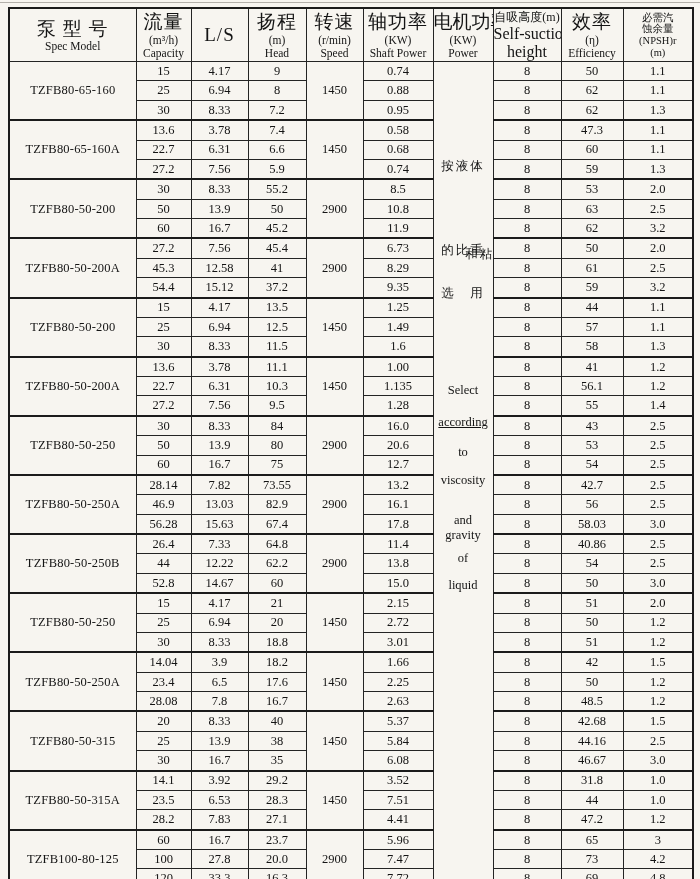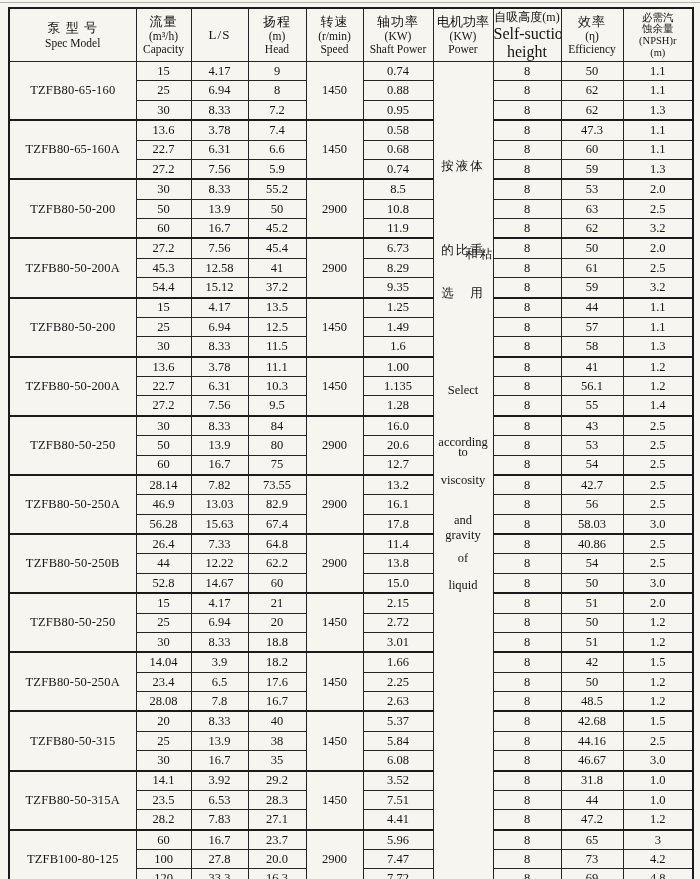--- a/index.html
+++ b/index.html
@@ -21,21 +21,21 @@
   }
   th, td {
     border:1px solid #242424;
     text-align:center;
     vertical-align:middle;
     padding:0;
     overflow:hidden;
     white-space:nowrap;
   }
   thead th { height:52px; font-weight:normal; background:transparent; }
-  .h-zh   { font-size:13px; line-height:1.25; letter-spacing:1px; }
+  .h-zh   { font-size:19px; line-height:1.25; letter-spacing:1px; }
   .h-unit { font-size:11.5px; line-height:1.15; }
   .h-en   { font-size:11.5px; line-height:1.15; }
   .h-sm   { font-size:16px; line-height:1.12; }
   th.npsh-h div { font-size:10.5px; line-height:1.1; letter-spacing:0; }
   tbody td { height:18.38px; font-size:12.5px; line-height:1; }
   td.model { font-size:12.5px; letter-spacing:0.2px; }
   td.speed { font-size:12.5px;text-align:center; }
   tr.group-start td { border-top:2px solid #1b1b1b; }
   td.power-cell { position:relative; padding:0; }
   .pline {
@@ -121,21 +121,21 @@
         <td>4.17</td>
         <td>9</td>
         <td class="speed" rowspan="3">1450</td>
         <td>0.74</td>
         <td class="power-cell" rowspan="42">
           <div class="pline zh" style="top: 97px;">按液体</div>
           <div class="pline zh" style="top: 146px; margin-top: 35px;">的比重</div>
           <div class="pline zh" style="top: 185px; margin-left: 24px;">和粘度</div>
           <div class="pline zh" style="top: 224px;">选　用</div>
           <div class="pline" style="top: 321px;">Select</div>
-          <div class="pline" style="top: 373px;">according</div>
+          <div class="pline" style="top: 353px; text-decoration: underline;">according</div>
           <div class="pline" style="top: 383px;">to</div>
           <div class="pline" style="top: 411px;">viscosity</div>
           <div class="pline" style="top: 439px; margin-top: 12px;">and</div>
           <div class="pline" style="top: 466px;">gravity</div>
           <div class="pline" style="top: 489px;">of</div>
           <div class="pline" style="top: 516px;">liquid</div>
         </td>
         <td>8</td>
         <td>50</td>
         <td>1.1</td>

